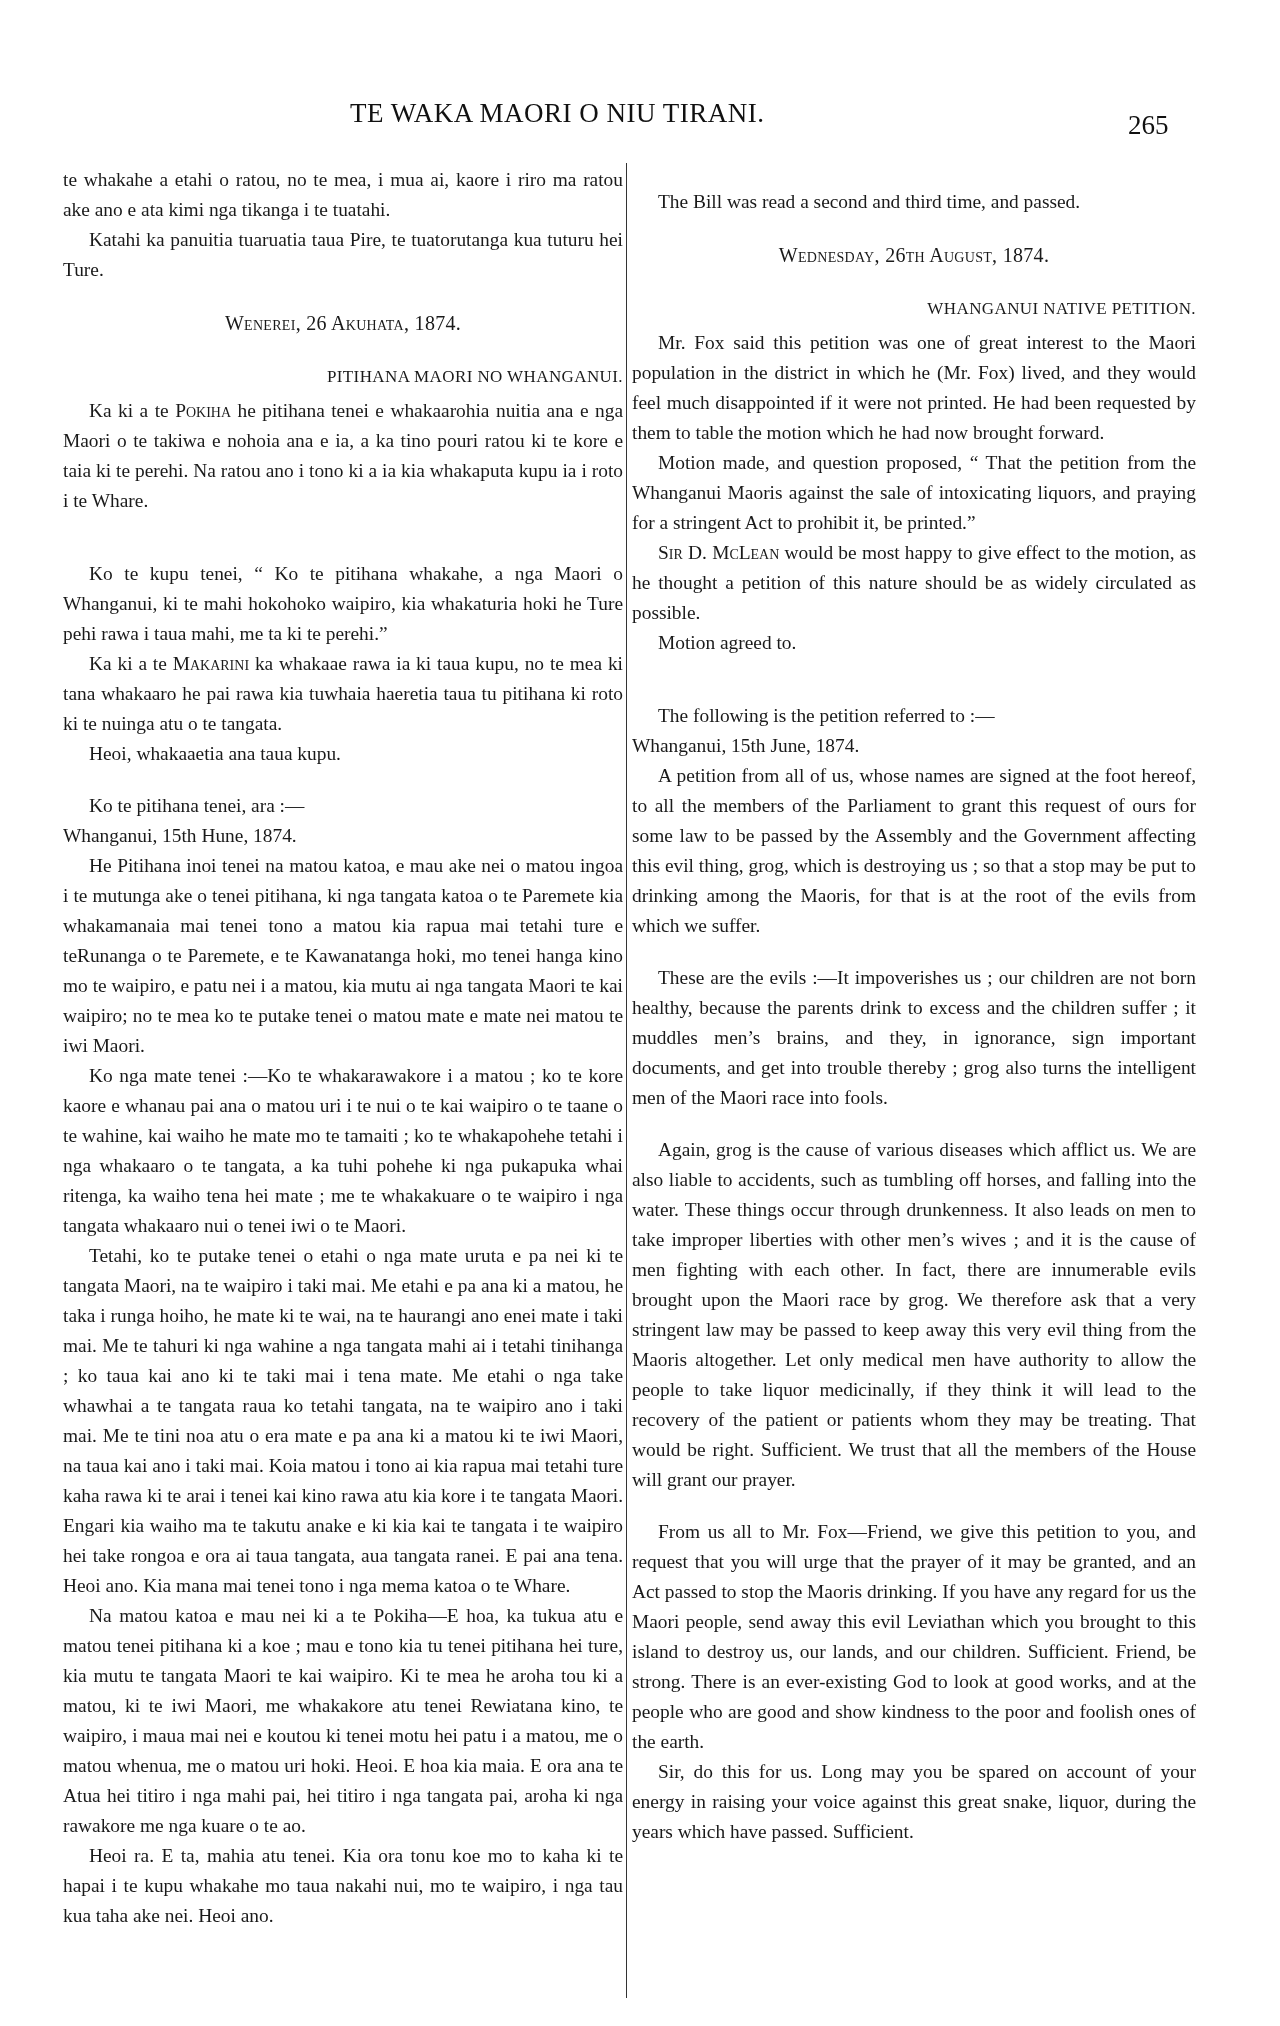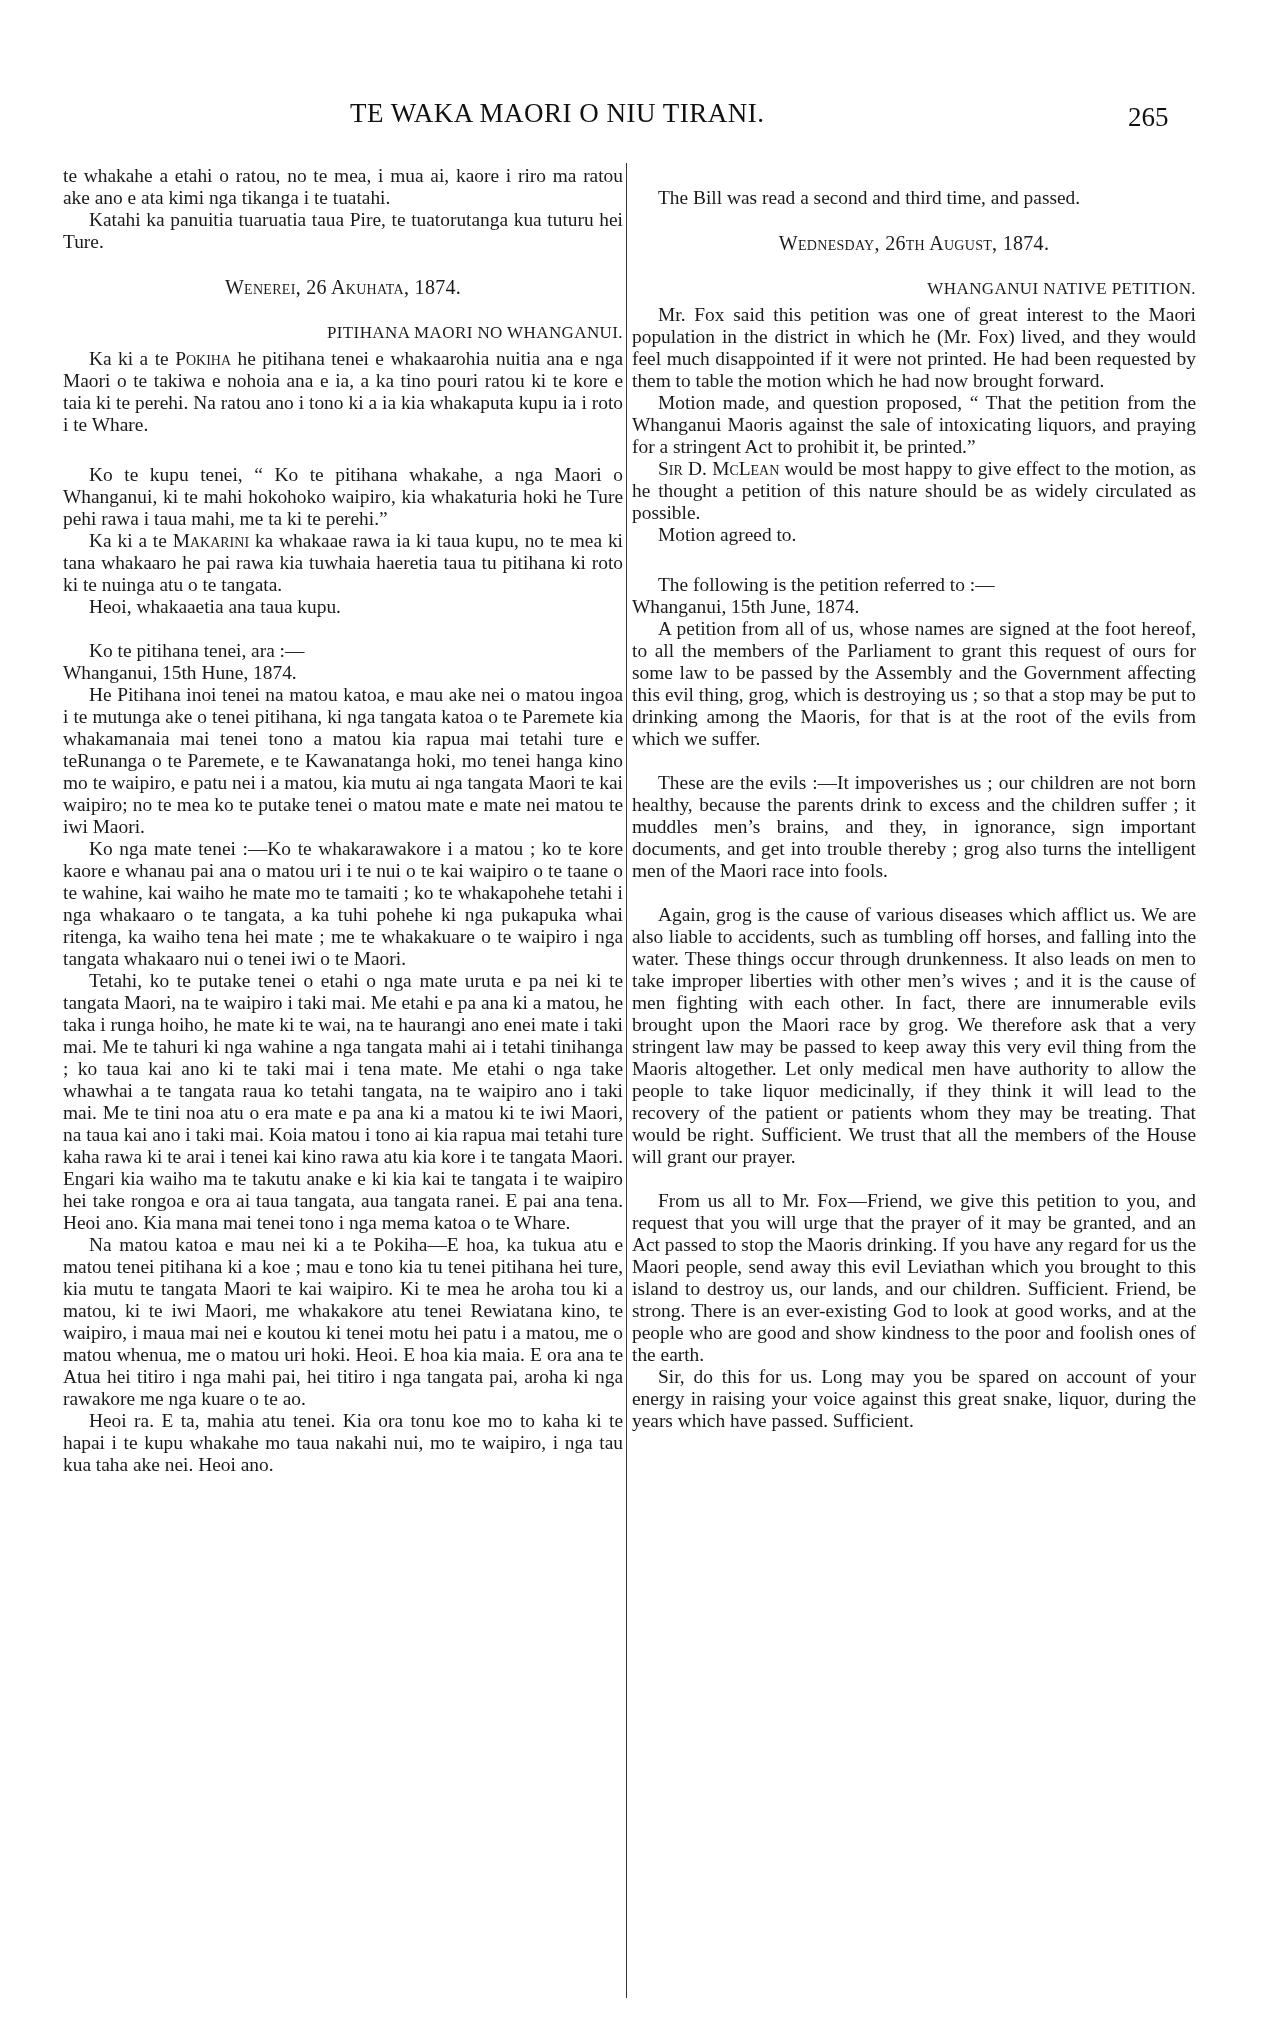--- a/index.html
+++ b/index.html
@@ -9,37 +9,37 @@
     color: #1a1a1a;
   }
   .page-header {
     position: absolute; left: 0; top: 98px; width: 1280px; height: 40px;
   }
   .running-title {
     position: absolute; left: 350px; top: 0; font-size: 27px; letter-spacing: 0.5px;
     font-family: "Liberation Serif", "DejaVu Serif", serif; color: #111;
   }
   .page-number {
-    position: absolute; left: 1128px; top: 4px; font-size: 27px;
+    position: absolute; left: 1128px; top: 12px; font-size: 27px;
     font-family: "Liberation Serif", "DejaVu Serif", serif; color: #111;
   }
   .column {
     position: absolute; top: 165px;
     font-family: "Liberation Serif", "DejaVu Serif", serif;
-    font-size: 19.4px; line-height: 22px; text-align: justify;
+    font-size: 19.4px; line-height: 30px; text-align: justify;
   }
   .col-left { left: 63px; width: 560px; }
   .col-right { left: 632px; width: 564px; }
   .divider {
     position: absolute; left: 626px; top: 163px; width: 1px; height: 1835px; background: #333;
   }
   p { margin: 0; }
   .indent { text-indent: 26px; }
   .gap { margin-top: 22px; }
-  .gap-lg { margin-top: 28px; }
+  .gap-lg { margin-top: 43px; }
   .date-line {
     text-align: center; font-size: 20px; letter-spacing: 0.3px; margin-top: 23px; font-variant: small-caps;
   }
   .section-title {
     text-align: right; font-size: 17px; letter-spacing: 0.4px; margin-top: 24px; margin-bottom: 4px;
   }
   .dateline-right { text-align: left; padding-right: 2px; }
   .sc { font-variant: small-caps; }
 </style>
 </head>

